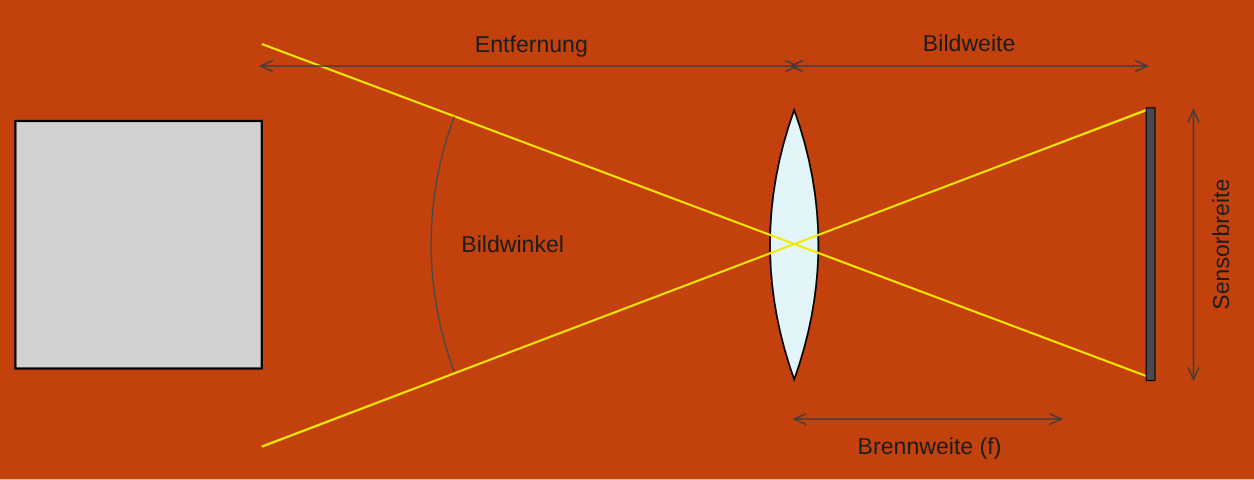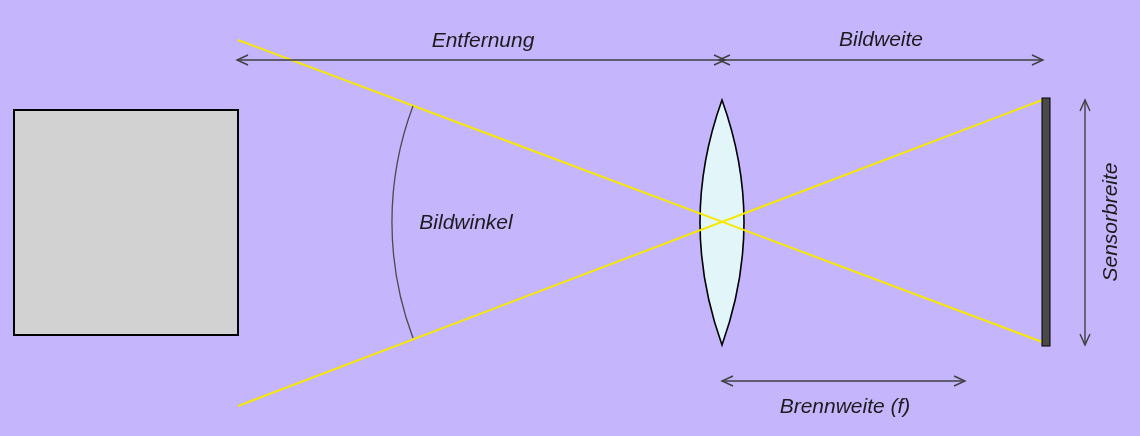--- a/index.html
+++ b/index.html
@@ -1,23 +1,22 @@
 <!DOCTYPE html>
 <html><head>
 <meta charset="utf-8">
 <style>
   html, body { margin: 0; padding: 0; background: #ffffff; }
   .stage {
     width: 1140px;
     height: 436px;
     position: relative;
-    background: #c4b5fd;
+    background: #c2410c;
     font-family: "Liberation Sans", sans-serif;
     overflow: hidden;
-    font-style: italic;
   }
   svg { display: block; }
   .ray { stroke-width: 2; fill: none; }
   .outlined { stroke: #000000; stroke-width: 2; }
   .lens-shape { stroke: #000000; stroke-width: 1.6; }
   .sensor-shape { stroke: #000000; stroke-width: 1; }
   .arrow { stroke: #3f3f3f; stroke-width: 1.4; fill: none; }
   .arc { stroke: #4a4a4a; stroke-width: 1.3; fill: none; }
   text { font-size: 21px; fill: #1c1c1c; }
 </style>

